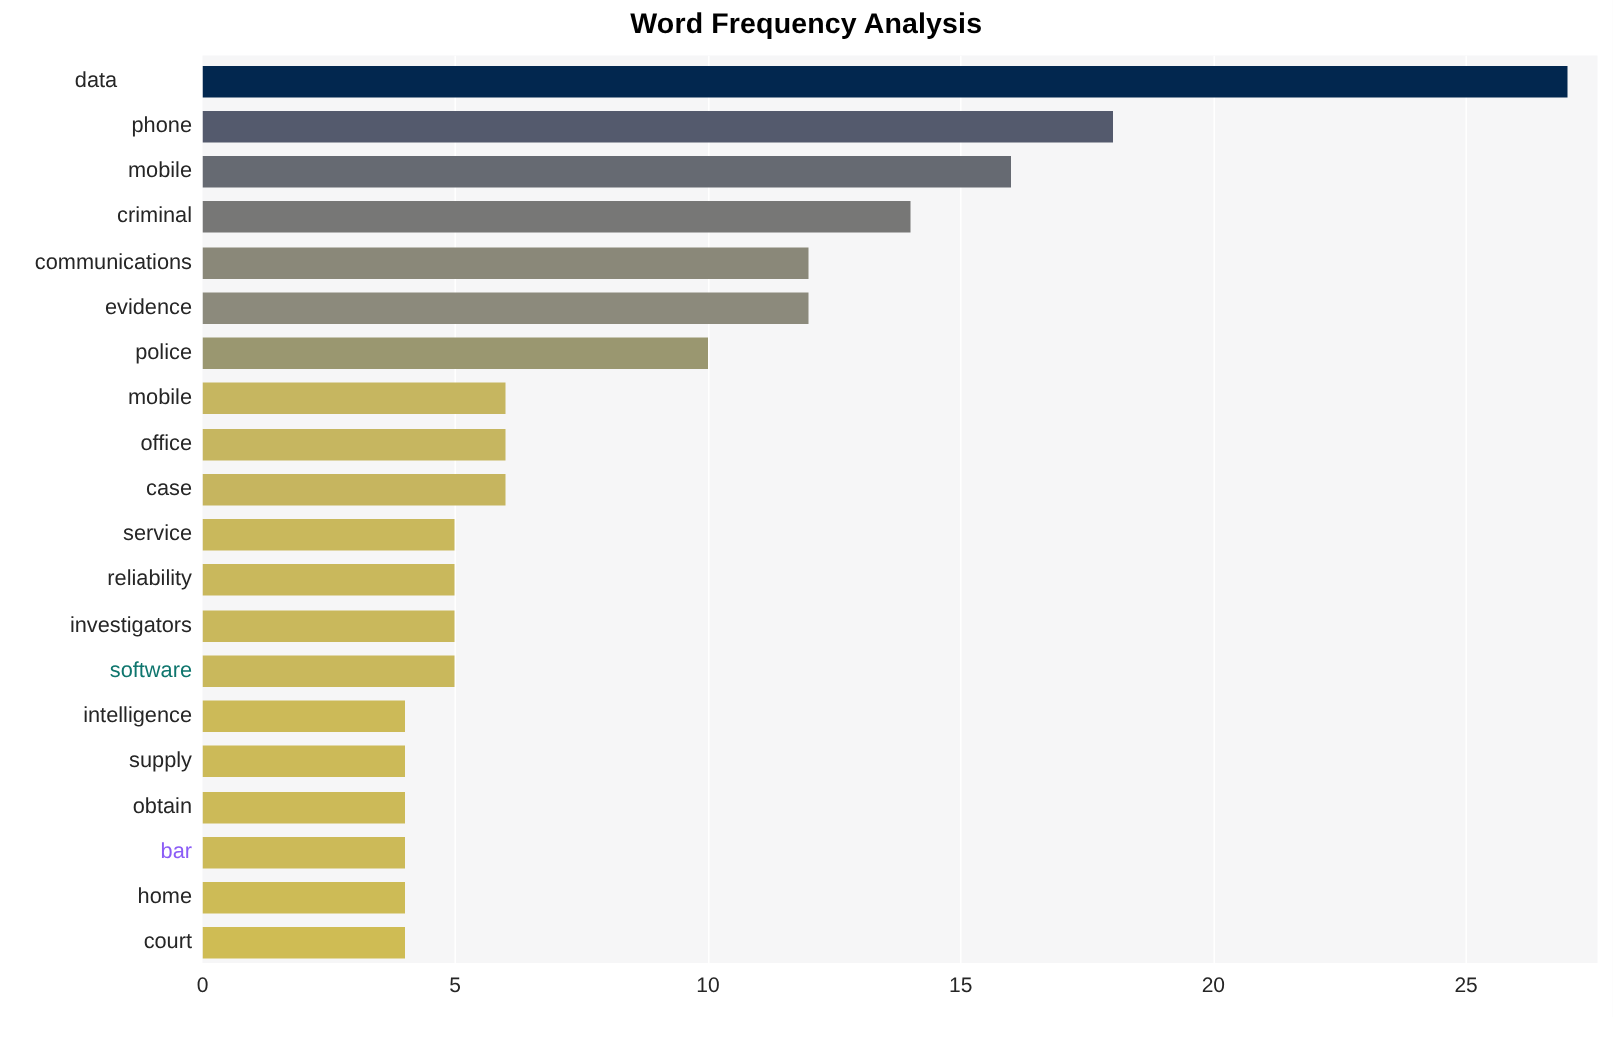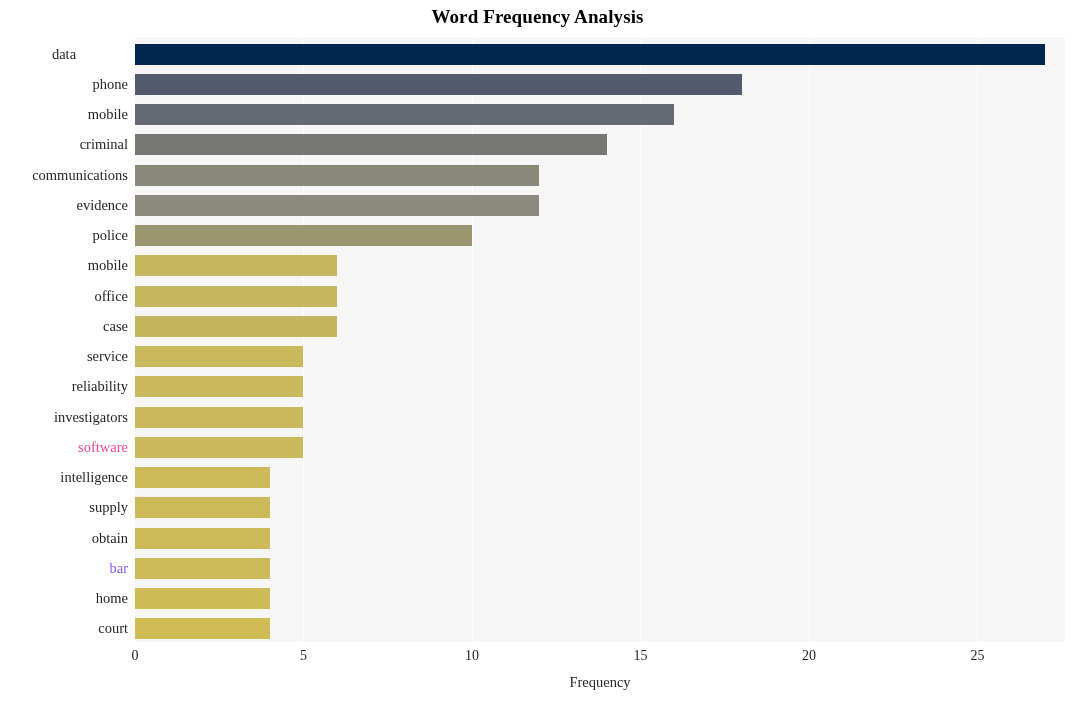--- a/index.html
+++ b/index.html
@@ -13,21 +13,20 @@
     font-family: "Liberation Sans", sans-serif;
     overflow: hidden;
     position: relative;
   }
 
   #chart-root {
     position: absolute;
     left: 0; top: 0;
     width: 1075px;
     height: 623px;
-    font-family: Liberation Serif, serif;
   }
 
   
   .chart-title {
     position: absolute;
     left: 0;
     top: 6px;
     width: 1075px;
     text-align: center;
     font-size: 19px;
@@ -145,33 +144,32 @@
       <div class="ylabel" style="top: 134px; color: rgb(38, 38, 38);">criminal</div>
       <div class="ylabel" style="top: 165px; color: rgb(38, 38, 38);">communications</div>
       <div class="ylabel" style="top: 195px; color: rgb(38, 38, 38);">evidence</div>
       <div class="ylabel" style="top: 225px; color: rgb(38, 38, 38);">police</div>
       <div class="ylabel" style="top: 255px; color: rgb(38, 38, 38);">mobile</div>
       <div class="ylabel" style="top: 286px; color: rgb(38, 38, 38);">office</div>
       <div class="ylabel" style="top: 316px; color: rgb(38, 38, 38);">case</div>
       <div class="ylabel" style="top: 346px; color: rgb(38, 38, 38);">service</div>
       <div class="ylabel" style="top: 376px; color: rgb(38, 38, 38);">reliability</div>
       <div class="ylabel" style="top: 407px; color: rgb(38, 38, 38);">investigators</div>
-      <div class="ylabel" style="top: 437px; color: #ec4899;">software</div>
+      <div class="ylabel" style="top: 437px; color: #0f766e;">software</div>
       <div class="ylabel" style="top: 467px; color: rgb(38, 38, 38);">intelligence</div>
       <div class="ylabel" style="top: 497px; color: rgb(38, 38, 38);">supply</div>
       <div class="ylabel" style="top: 528px; color: rgb(38, 38, 38); text-align: right;">obtain</div>
       <div class="ylabel" style="top: 558px; color: #8b5cf6;">bar</div>
       <div class="ylabel" style="top: 588px; color: rgb(38, 38, 38);">home</div>
       <div class="ylabel" style="top: 618px; color: rgb(38, 38, 38);">court</div>
     </div>
 
   <div id="xticks-layer">
       <div class="xtick" style="left: 135px; color: rgb(38, 38, 38);">0</div>
       <div class="xtick" style="left: 303.478px; color: rgb(38, 38, 38);">5</div>
       <div class="xtick" style="left: 471.957px; color: rgb(38, 38, 38);">10</div>
       <div class="xtick" style="left: 640.435px; color: rgb(38, 38, 38);">15</div>
       <div class="xtick" style="left: 808.913px; color: rgb(38, 38, 38);">20</div>
       <div class="xtick" style="left: 977.391px; color: rgb(38, 38, 38);">25</div>
     </div>
 
-  <div class="xaxis-title">Frequency</div>
 
 </div>
 
 </body></html>

